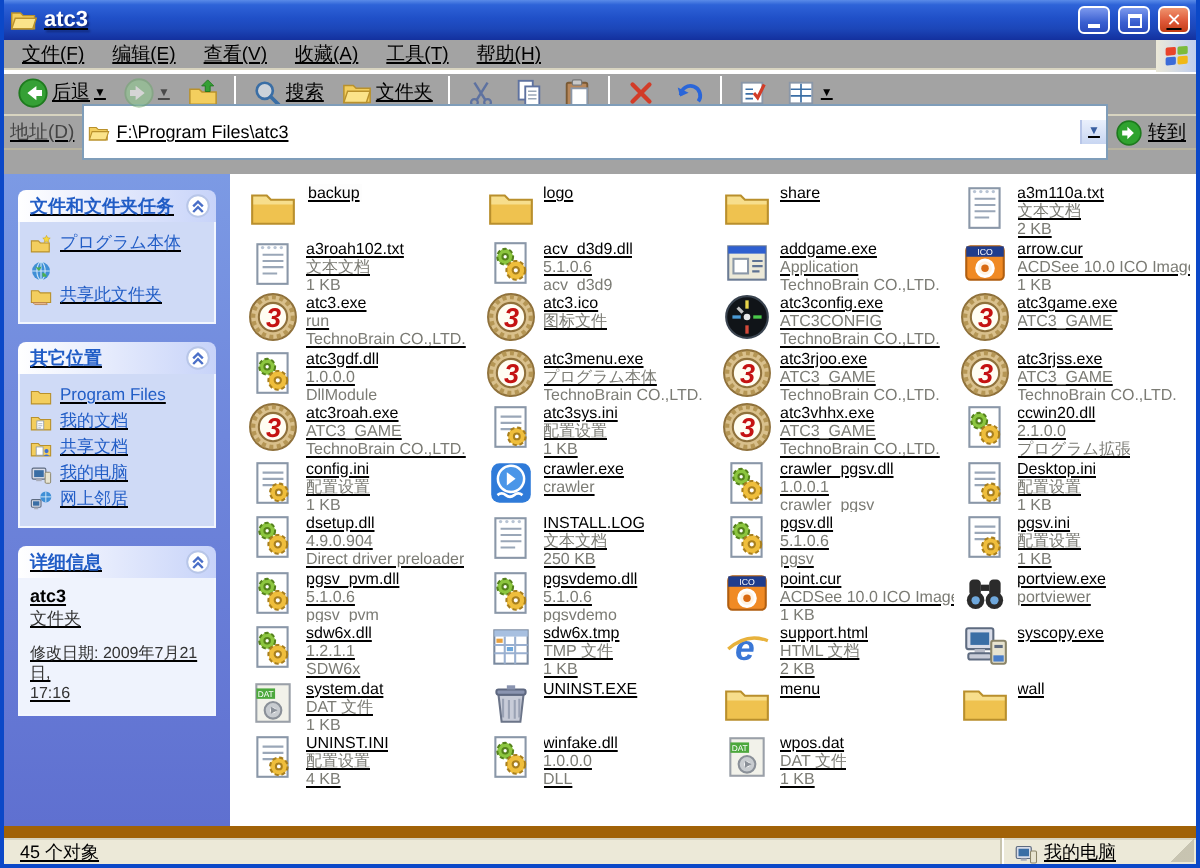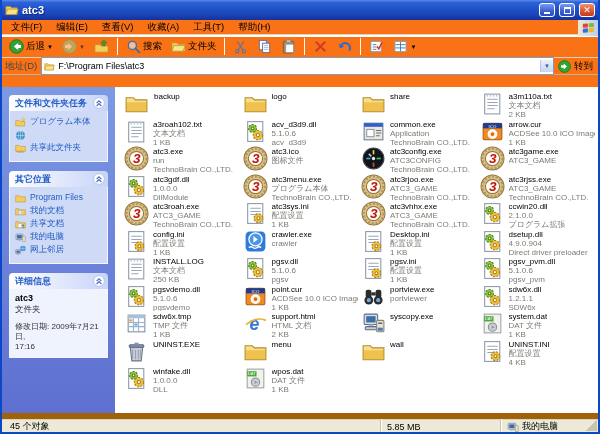--- a/index.html
+++ b/index.html
@@ -1,20 +1,20 @@
 <!DOCTYPE html>
 <html><head>
 <meta charset="utf-8">
 <style>
   * { box-sizing: border-box; margin: 0; padding: 0; }
   body { font-family: "Liberation Sans", "DejaVu Sans", sans-serif; background: #808080; }
   .window {
     width: 600px; height: 434px; position: relative;
     border: 2px solid #0B48C8; border-top: none;
-    background: #f97316; display: flex; flex-direction: column; overflow: hidden;
+    background: #a3a3a3; display: flex; flex-direction: column; overflow: hidden; text-decoration: underline;
   }
   
   .titlebar {
     height: 20px; flex: none; display: flex; align-items: center; gap: 3px; padding: 0 3px;
     background: linear-gradient(180deg,#5A8BE8 0%,#2E63D8 12%,#2050C8 45%,#1C46B8 72%,#13309E 100%);
   }
   .titlebar .icn { width: 14px; height: 14px; }
   .title-text { color: #fff; font-weight: bold; font-size: 11px; text-shadow: 1px 1px 1px #10287A; flex: 1; }
   .tb-btn {
     width: 16px; height: 14px; border-radius: 3px; border: 1px solid #fff;
@@ -39,21 +39,21 @@
   .tbtn { display: flex; align-items: center; gap: 2px; padding: 1px 3px; border-radius: 3px;
           border: 1px solid transparent; font-size: 9.5px; }
   .tbtn .icn { width: 15px; height: 15px; }
   .tbtn.disabled { opacity: .55; }
   .caret { font-size: 6px; color: #000; line-height: 6px; }
   .tsep { width: 1px; height: 17px; background: #C6C3AE; border-right: 1px solid #fff; margin: 0 3px; }
   
   .addressbar { height: 17px; flex: none; display: flex; align-items: center; gap: 4px; padding: 0 3px;
                 border-bottom: 1px solid #B8B4A0; }
   .addr-label { font-size: 9.5px; color: #444; }
-  .addr-field { flex: 1; height: 18px; background: #fff; border: 1px solid #7F9DB9;
+  .addr-field { flex: 1; height: 28px; background: #fff; border: 1px solid #7F9DB9;
                 display: flex; align-items: center; gap: 3px; padding-left: 2px; }
   .addr-field .icn { width: 11px; height: 11px; }
   .addr-text { font-size: 9px; flex: 1; }
   .addr-drop { width: 13px; height: 12px; background: linear-gradient(180deg,#EAF0FC,#C8D6F2);
                border-left: 1px solid #B8C6E8; display: flex; align-items: center; justify-content: center;
                font-size: 6px; color: #3A5FA0; }
   .go-btn { display: flex; align-items: center; gap: 3px; font-size: 9.5px; padding-right: 2px; }
   .go-btn .icn { width: 13px; height: 13px; }
   
   .content { flex: 1; display: flex; min-height: 0; margin-top: 12px; }
@@ -510,21 +510,21 @@
         <div class="tile">
           <span class="icn">
             <svg viewBox="0 0 24 24">
               <rect x="3" y="4" width="18" height="16" fill="#ECE9D8" stroke="#6B7B94"></rect>
               <rect x="3" y="4" width="18" height="3.5" fill="#2E5FD0"></rect>
               <rect x="5.5" y="10" width="7" height="7" fill="#fff" stroke="#8A97A8"></rect>
               <path d="M14.5 11h5M14.5 13.5h5M14.5 16h3.5" stroke="#5E7293"></path>
             </svg>
           </span>
           <div class="tile-text">
-            <div class="fname">common.exe</div>
+            <div class="fname">addgame.exe</div>
             <div class="fdesc">Application</div>
             <div class="fdesc">TechnoBrain CO.,LTD.</div>
           </div>
         </div>
         <div class="tile">
           <span class="icn">
             <svg viewBox="0 0 24 24">
               <rect x="3" y="4" width="18" height="16" rx="2" fill="#F08A24" stroke="#B05E10"></rect>
               <rect x="3" y="4" width="18" height="5" fill="#1F3C8C"></rect>
               <text x="12" y="8.3" font-size="4.2" fill="#fff" text-anchor="middle">ICO</text>
@@ -749,20 +749,36 @@
           </span>
           <div class="tile-text">
             <div class="fname">crawler.exe</div>
             <div class="fdesc">crawler</div>
           </div>
         </div>
         <div class="tile">
           <span class="icn">
             <svg viewBox="0 0 24 24">
               <rect x="4.5" y="2.5" width="14.5" height="19" fill="#fff" stroke="#8A97A8"></rect>
+              <circle cx="9.2" cy="9" r="3.8" fill="#8CC63F" stroke="#55821C" stroke-dasharray="2 1.3"></circle>
+              <circle cx="9.2" cy="9" r="1.3" fill="#fff" stroke="#55821C"></circle>
+              <circle cx="14.3" cy="15.5" r="4.5" fill="#EFBE3C" stroke="#A87F1E" stroke-dasharray="2 1.3"></circle>
+              <circle cx="14.3" cy="15.5" r="1.5" fill="#fff" stroke="#A87F1E"></circle>
+            </svg>
+          </span>
+          <div class="tile-text">
+            <div class="fname">crawler_pgsv.dll</div>
+            <div class="fdesc">1.0.0.1</div>
+            <div class="fdesc">crawler_pgsv</div>
+          </div>
+        </div>
+        <div class="tile">
+          <span class="icn">
+            <svg viewBox="0 0 24 24">
+              <rect x="4.5" y="2.5" width="14.5" height="19" fill="#fff" stroke="#8A97A8"></rect>
               <path d="M7 7h10M7 10h10M7 13h6" stroke="#9AA7B8"></path>
               <circle cx="14.8" cy="16.5" r="4.2" fill="#EFBE3C" stroke="#A87F1E" stroke-dasharray="2 1.3"></circle>
               <circle cx="14.8" cy="16.5" r="1.4" fill="#fff" stroke="#A87F1E"></circle>
             </svg>
           </span>
           <div class="tile-text">
             <div class="fname">Desktop.ini</div>
             <div class="fdesc">配置设置</div>
             <div class="fdesc">1 KB</div>
           </div>
@@ -1061,21 +1077,20 @@
             <div class="fname">wpos.dat</div>
             <div class="fdesc">DAT 文件</div>
             <div class="fdesc">1 KB</div>
           </div>
         </div>
       </div>
   </div>
 
   <div class="statusbar">
     <div class="st-cell st-objects">45 个对象</div>
-    <div class="st-cell st-size">5.85 MB</div>
     <div class="st-cell st-loc">
       <span class="icn">
           <svg viewBox="0 0 16 16">
             <rect x="1.5" y="3" width="10" height="8" rx="1" fill="#D8DCE8" stroke="#5E6B80" stroke-width=".8"></rect>
             <rect x="3" y="4.5" width="7" height="5" fill="#3A6EA5"></rect>
             <rect x="4.5" y="11" width="4" height="1.5" fill="#A8ACB8"></rect>
             <rect x="11" y="6" width="4" height="8" rx=".8" fill="#E8E4D0" stroke="#8A8468" stroke-width=".7"></rect>
           </svg>
         </span>
       <span>我的电脑</span>

